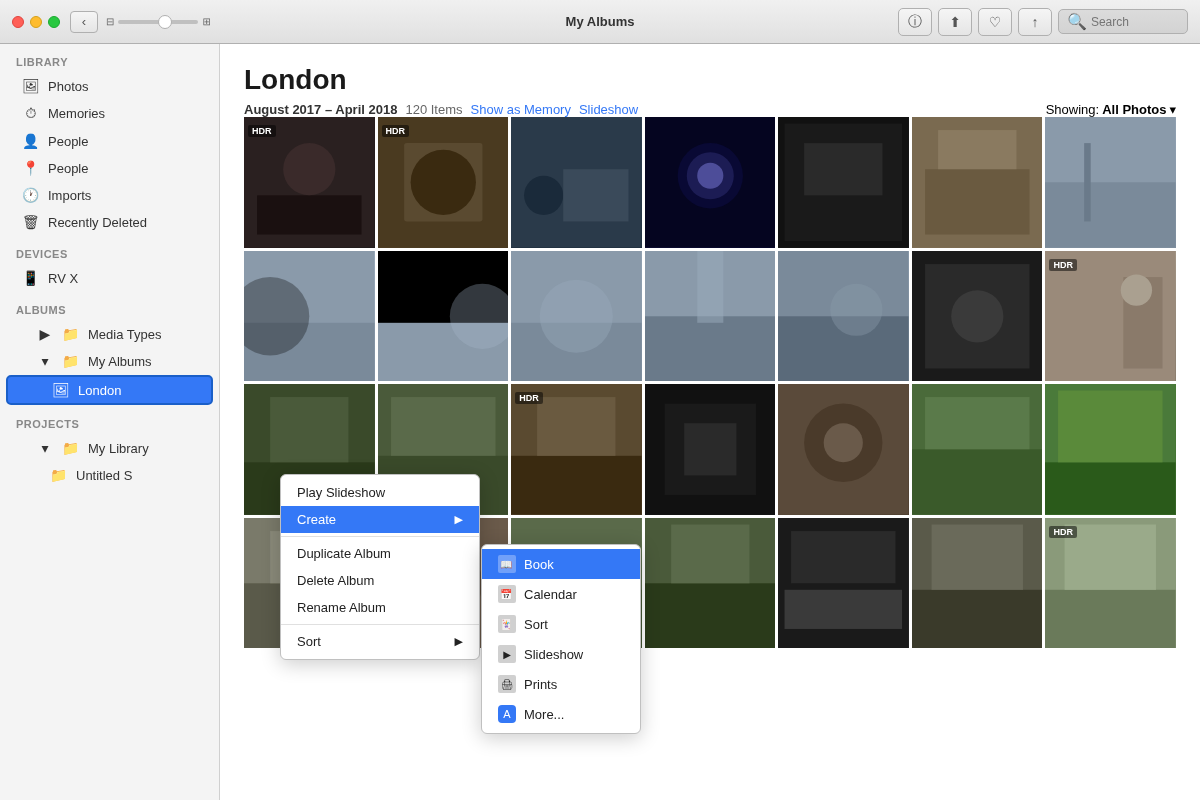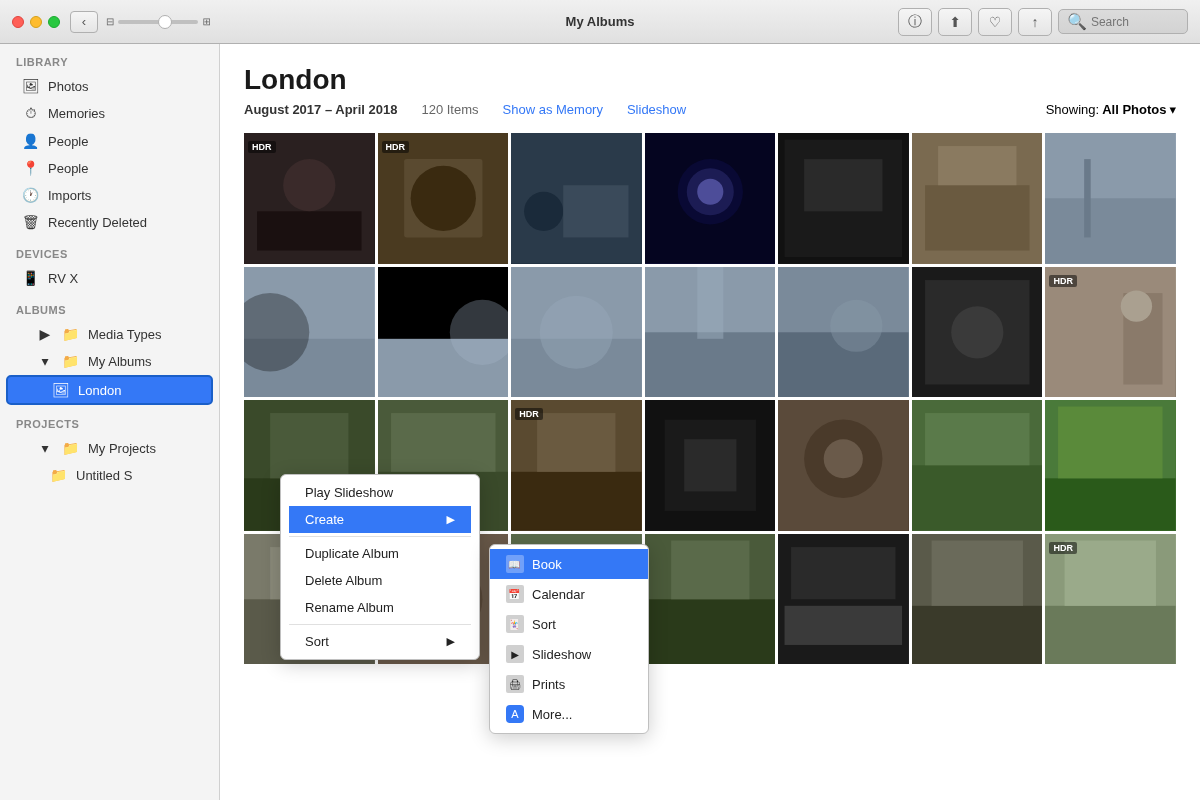--- a/index.html
+++ b/index.html
@@ -91,22 +91,22 @@
 
     
     .content {
       flex: 1; overflow-y: auto; background: white; padding: 20px 24px;
       position: relative;
     }
     .album-title {
       font-size: 28px; font-weight: 700; color: #1a1a1a; margin-bottom: 6px;
     }
     .album-meta {
-      display: flex; align-items: center; gap: 24px;
-      font-size: 13px; margin-bottom: 16px;
+      display: flex; align-items: center; gap: 8px;
+      font-size: 13px; 
     }
     .album-date { font-weight: 600; color: #333; }
     .album-count { color: #666; }
     .album-action { color: #3478f6; cursor: pointer; text-decoration: none; }
     .showing-control {
       margin-left: auto; font-size: 13px; color: #000000; cursor: pointer;
       display: flex; align-items: flex-end; gap: 3px;
     }
 
     
@@ -130,21 +130,21 @@
       width: 100%; height: 100%;
       display: flex; align-items: center; justify-content: center;
     }
 
     
     .context-menu {
       position: absolute;
       left: 60px; top: 430px;
       background: white; border: 1px solid #c0c0c0;
       border-radius: 6px; box-shadow: 0 4px 20px rgba(0,0,0,0.2);
-      padding: 4px 8px; min-width: 200px; z-index: 100;
+      padding: 4px 0; min-width: 200px; z-index: 100;
     }
     .ctx-item {
       padding: 6px 16px; font-size: 13px; color: #222;
       cursor: pointer; display: flex; align-items: center; gap: 6px;
       white-space: nowrap;
     }
     .ctx-item.highlighted {
       background: #3478f6; color: white; text-align: right;
     }
     .ctx-separator { height: 1px; background: #e0e0e0; margin: 3px 0; }
@@ -260,21 +260,21 @@
     <div class="sidebar-item indented2" style="background:#3478f6; color:white; border:2px solid #1a5fc8;">
       <span class="sidebar-icon">🖼</span>
       <span>London</span>
     </div>
 
     <div class="sidebar-section-title">Projects</div>
 
     <div class="sidebar-item indented">
       <span class="sidebar-icon">▾</span>
       <span class="sidebar-icon">📁</span>
-      <span>My Projects</span>
+      <span>My Library</span>
     </div>
     <div class="sidebar-item indented2">
       <span class="sidebar-icon">📁</span>
       <span>Untitled S</span>
     </div>
   </div>
 
   <div class="content" style="position:relative;">
     <div class="album-title">London</div>
     <div class="album-meta">

